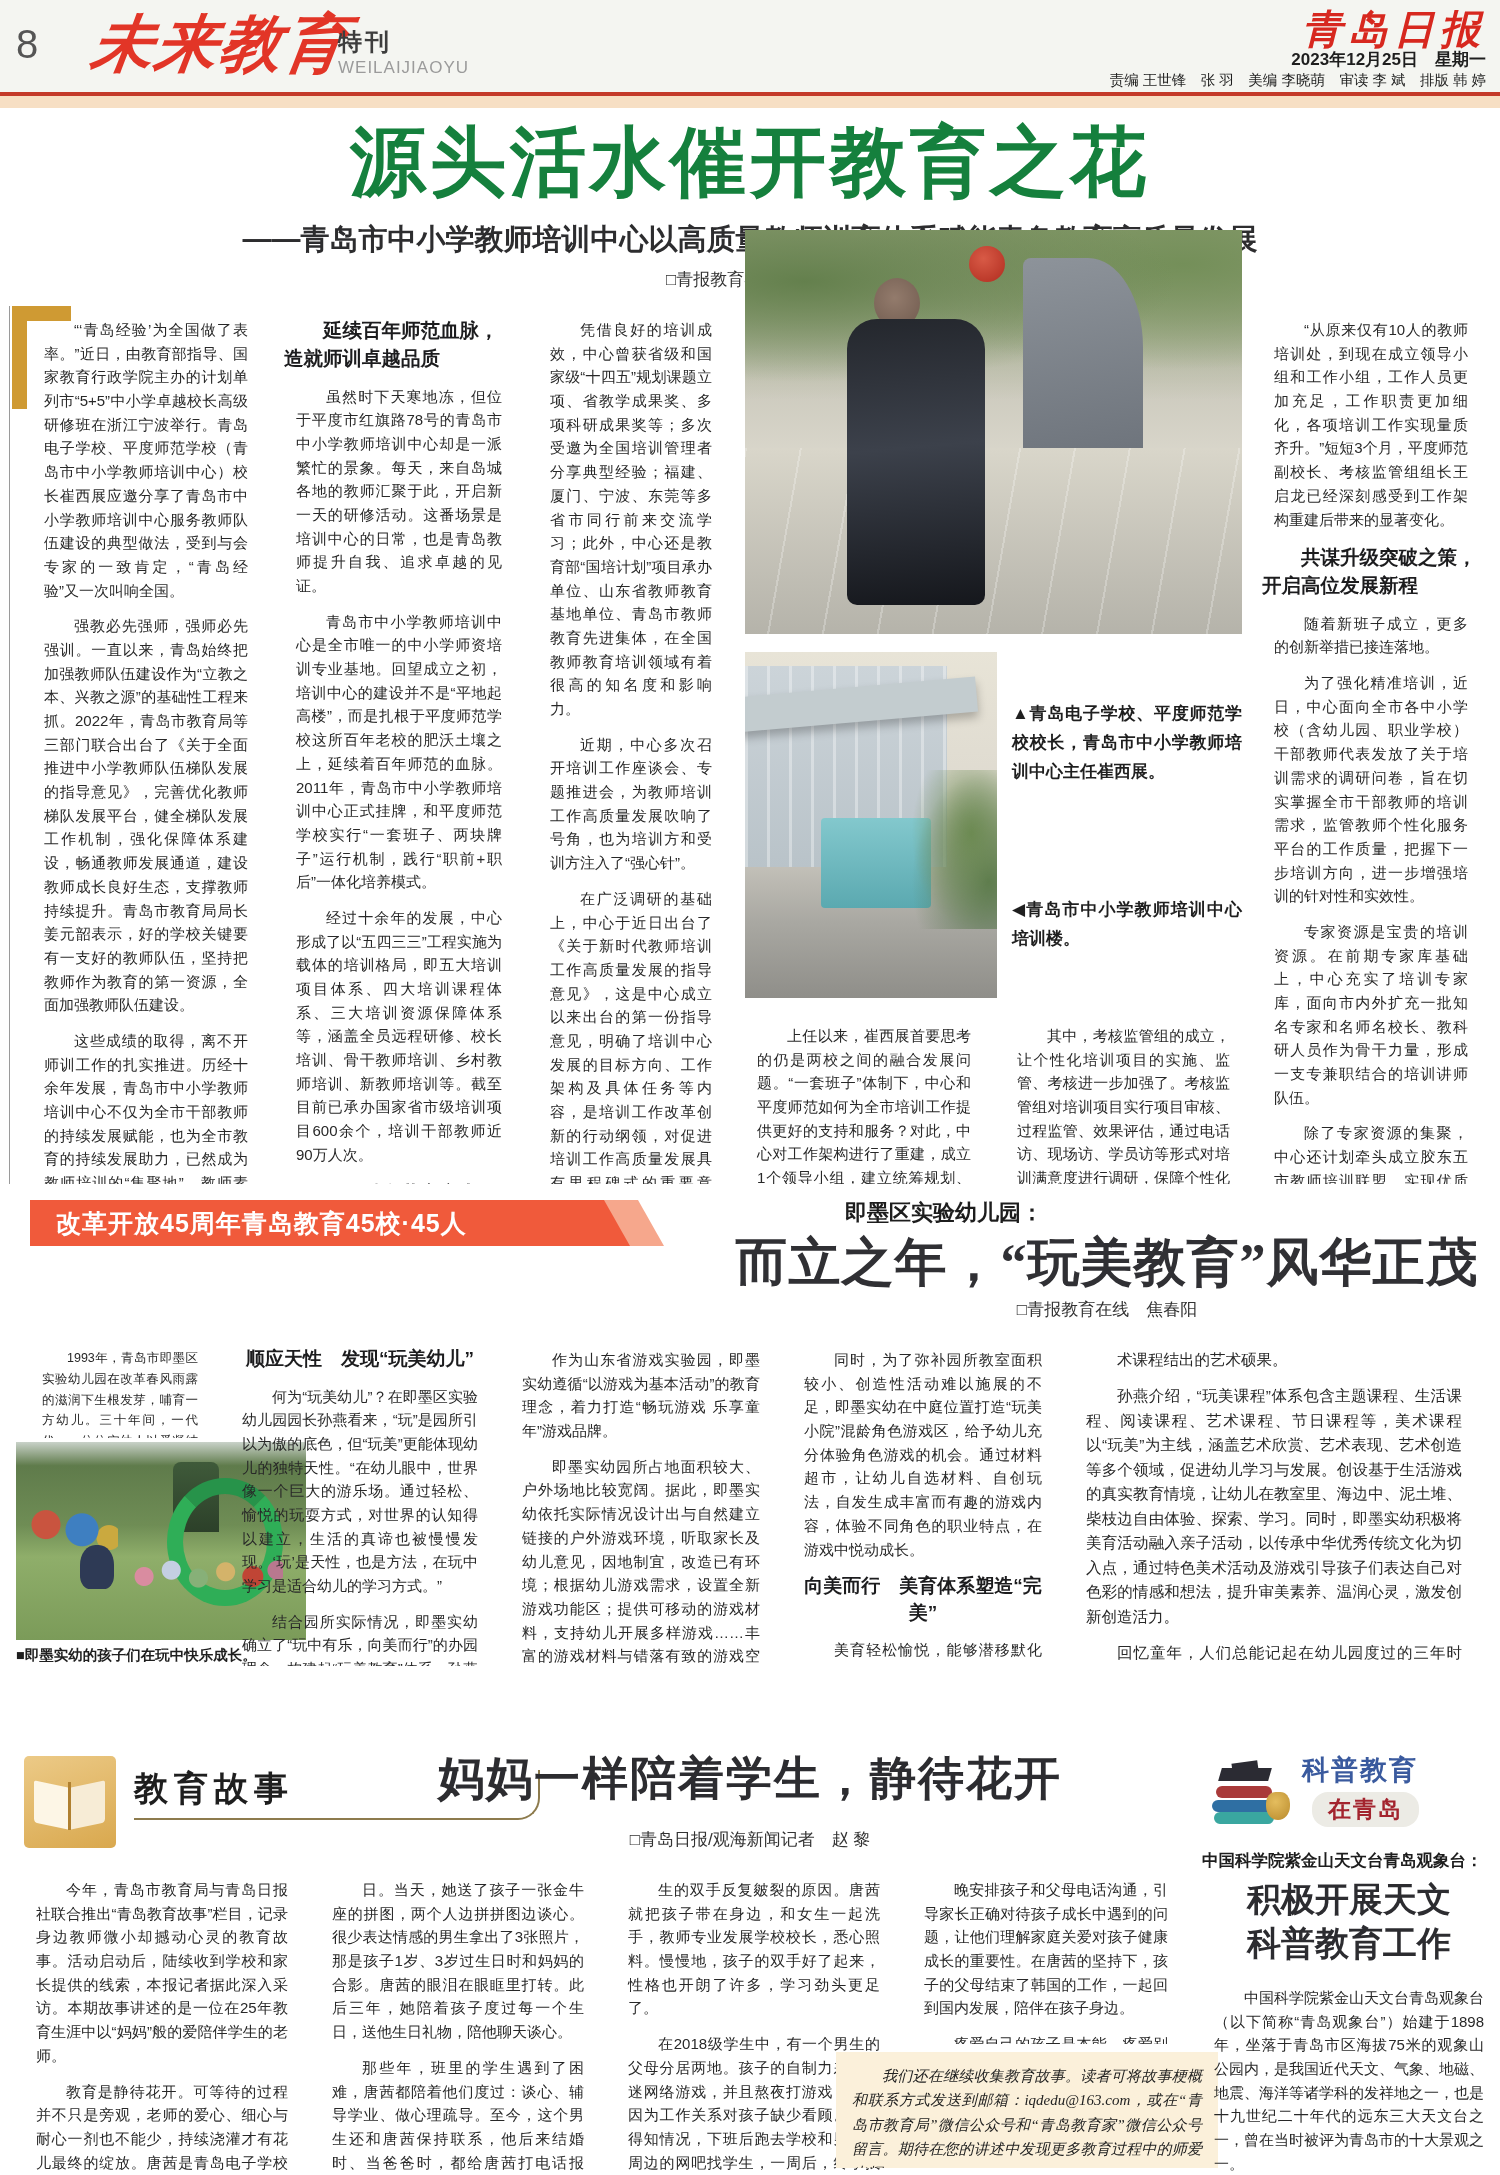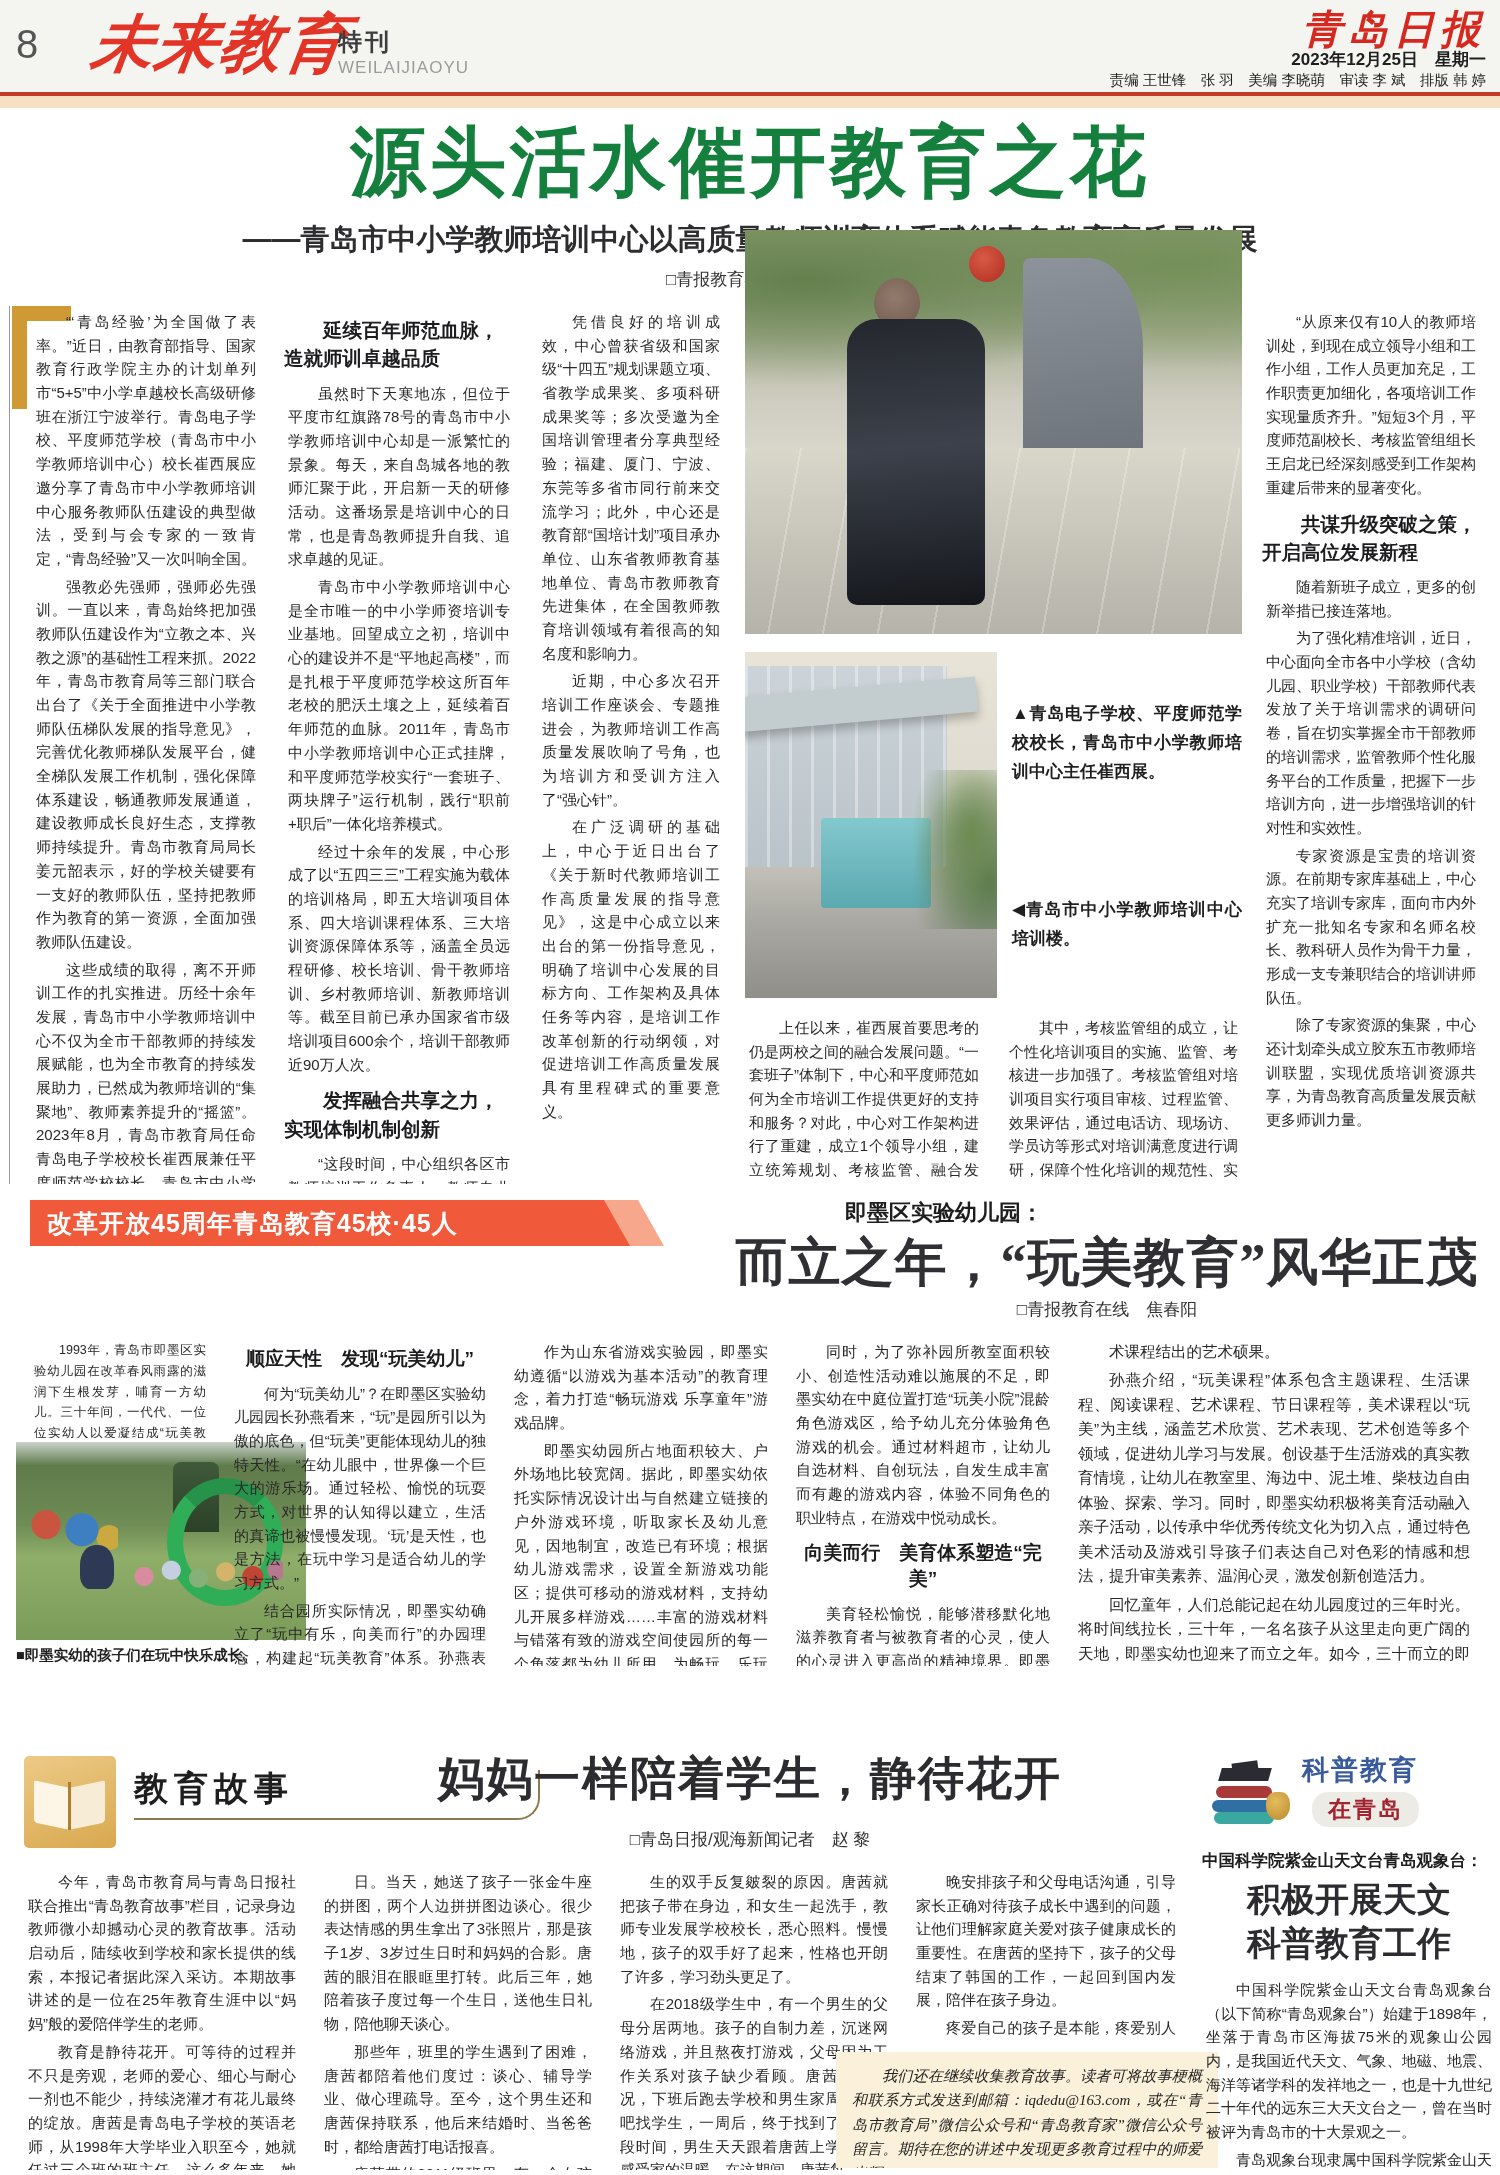--- a/index.html
+++ b/index.html
@@ -18,21 +18,21 @@
   .credits{position:absolute;right:14px;top:71px;font-size:14.5px;color:#1e1e1e;}
   .rule-red{position:absolute;left:0;top:92px;width:100%;height:4px;background:#c43a29;}
   .band-peach{position:absolute;left:0;top:96px;width:100%;height:12px;background:#f7dfc4;}
   
   .h1{position:absolute;left:0;top:112px;width:100%;text-align:center;
       font-family:"Liberation Serif","DejaVu Serif",serif;font-weight:900;font-size:76px;
       color:#15803d;letter-spacing:4px;}
   .deck{position:absolute;left:0;top:220px;width:100%;text-align:center;font-size:29px;font-weight:bold;color:#2d2d2f;}
   .byline{position:absolute;width:100%;text-align:center;font-size:17px;color:#333;}
   .col{position:absolute;overflow:hidden;font-size:15px;line-height:1.58;text-align:justify;color:#282828;}
-  .col p{margin:4px;text-indent:2em;}
+  .col p{margin:12px;text-indent:2em;}
   .in-sub{font-weight:bold;font-size:19.5px;line-height:1.45;margin:10px 0 9px;text-indent:2em;color:#1c1c1e;text-align:left;}
   .gold-bracket{position:absolute;left:12px;top:306px;width:44px;height:88px;
                 border-left:15px solid #cf9a33;border-top:15px solid #cf9a33;}
   .col-rule{position:absolute;left:9px;top:306px;width:1px;height:878px;background:#9a9a9a;}
   .caption{position:absolute;font-size:17px;font-weight:bold;line-height:1.7;color:#1f1f1f;text-align:justify;}
   
   .photo{position:absolute;overflow:hidden;}
   .photo-man{background:linear-gradient(180deg,#8f9a7d 0%,#a9b095 14%,#c9c7ba 34%,#dbd8cd 58%,#b7b7ae 82%,#a6a7a0 100%);}
   .pm-foliage{position:absolute;left:0;top:0;width:100%;height:42%;
      background:radial-gradient(ellipse at 12% 30%,#64804d 0%,rgba(100,128,77,0) 60%),
@@ -72,21 +72,21 @@
                 radial-gradient(circle at 26% 42%,#c4cfe2 0 9px,rgba(0,0,0,0) 10px),
                 radial-gradient(circle at 44% 52%,#87b078 0 9px,rgba(0,0,0,0) 10px),
                 radial-gradient(circle at 62% 44%,#d4b36a 0 9px,rgba(0,0,0,0) 10px),
                 radial-gradient(circle at 80% 50%,#c04535 0 10px,rgba(0,0,0,0) 11px),
                 radial-gradient(circle at 96% 42%,#b8788f 0 9px,rgba(0,0,0,0) 10px);}
   
   .banner-shadow{position:absolute;left:64px;top:1200px;width:600px;height:46px;background:#f6a78c;
      clip-path:polygon(0 0,calc(100% - 26px) 0,100% 100%,0 100%);}
   .banner{position:absolute;left:30px;top:1200px;width:600px;height:46px;background:#f05a3b;
      clip-path:polygon(0 0,calc(100% - 26px) 0,100% 100%,0 100%);
-     color:#fff;font-size:25px;font-weight:bold;line-height:46px;padding-left:17px;box-sizing:border-box;letter-spacing:1px;}
+     color:#fff;font-size:25px;font-weight:bold;line-height:46px;padding-left:26px;box-sizing:border-box;letter-spacing:1px;}
   .kicker{position:absolute;font-size:22px;font-weight:bold;color:#1d1d1d;}
   .h2{position:absolute;left:724px;top:1228px;width:766px;text-align:center;
       font-family:"Liberation Serif",serif;font-weight:900;font-size:52px;color:#303034;letter-spacing:1px;}
   .mid-sub{font-weight:bold;font-size:19px;line-height:1.4;margin:10px 0 9px;text-indent:0;text-align:center;color:#1c1c1e;}
   .small-col{font-size:12.5px;line-height:1.66;}
   .cap-kids{position:absolute;left:16px;top:1646px;width:290px;font-size:14.5px;font-weight:bold;color:#1f1f1f;}
   
   .brand1-box{position:absolute;left:24px;top:1756px;width:92px;height:92px;border-radius:5px;
      background:linear-gradient(160deg,#ecca87,#d9a84e);}
   .book-l{position:absolute;left:10px;top:28px;width:34px;height:42px;background:#fdf6e6;transform:skewY(12deg);border-radius:2px 0 0 4px;}

